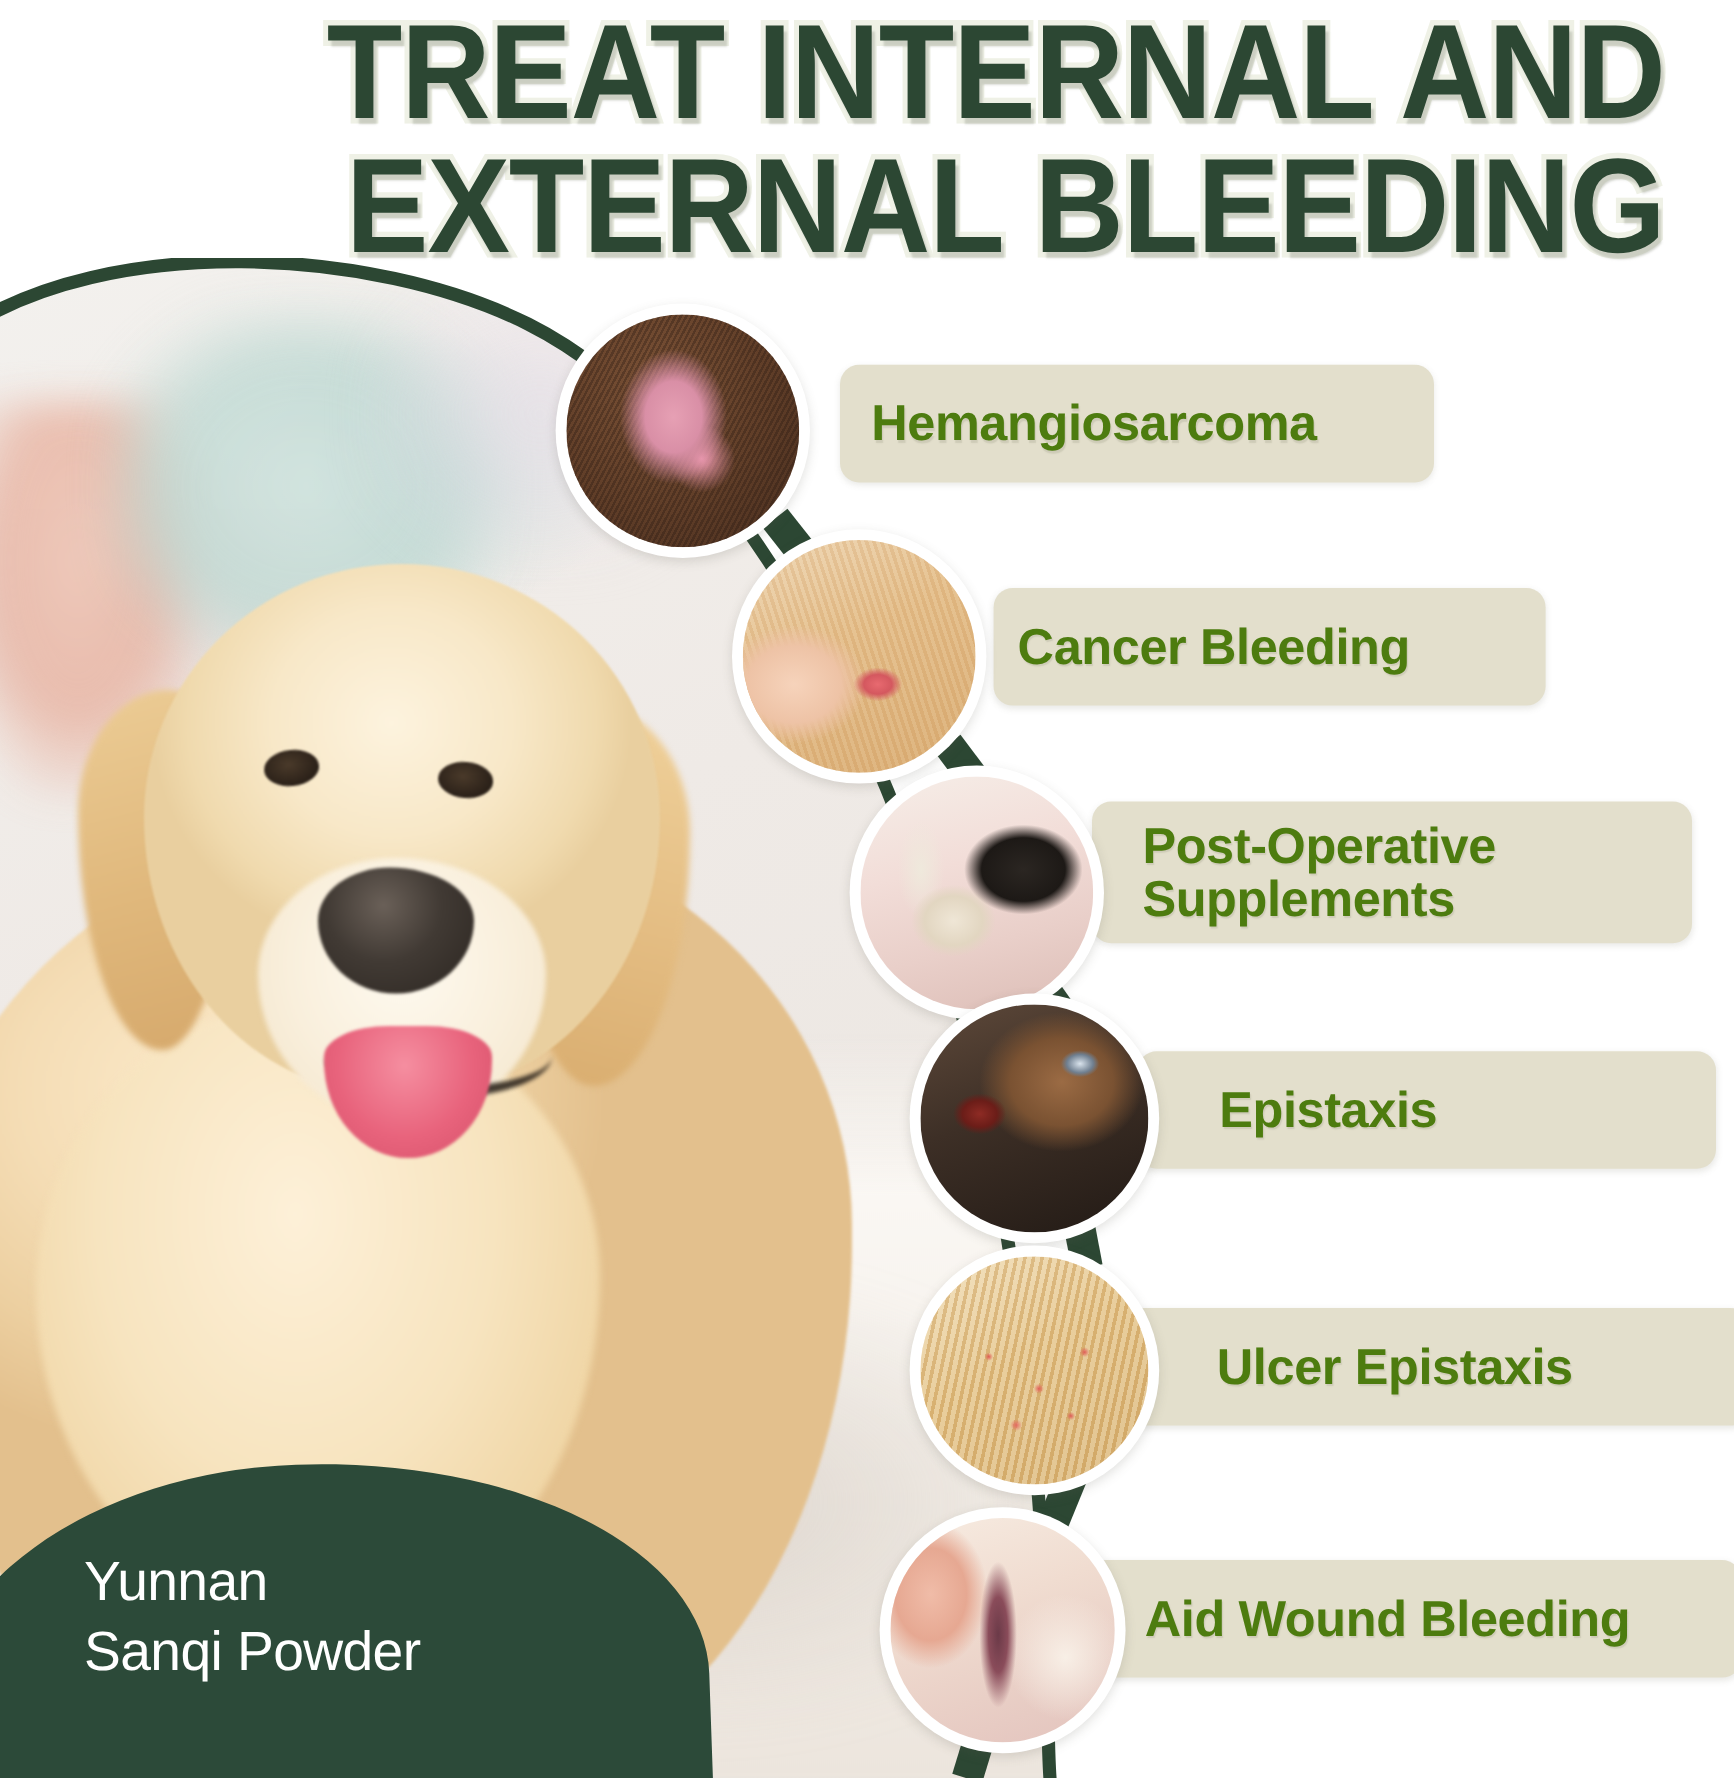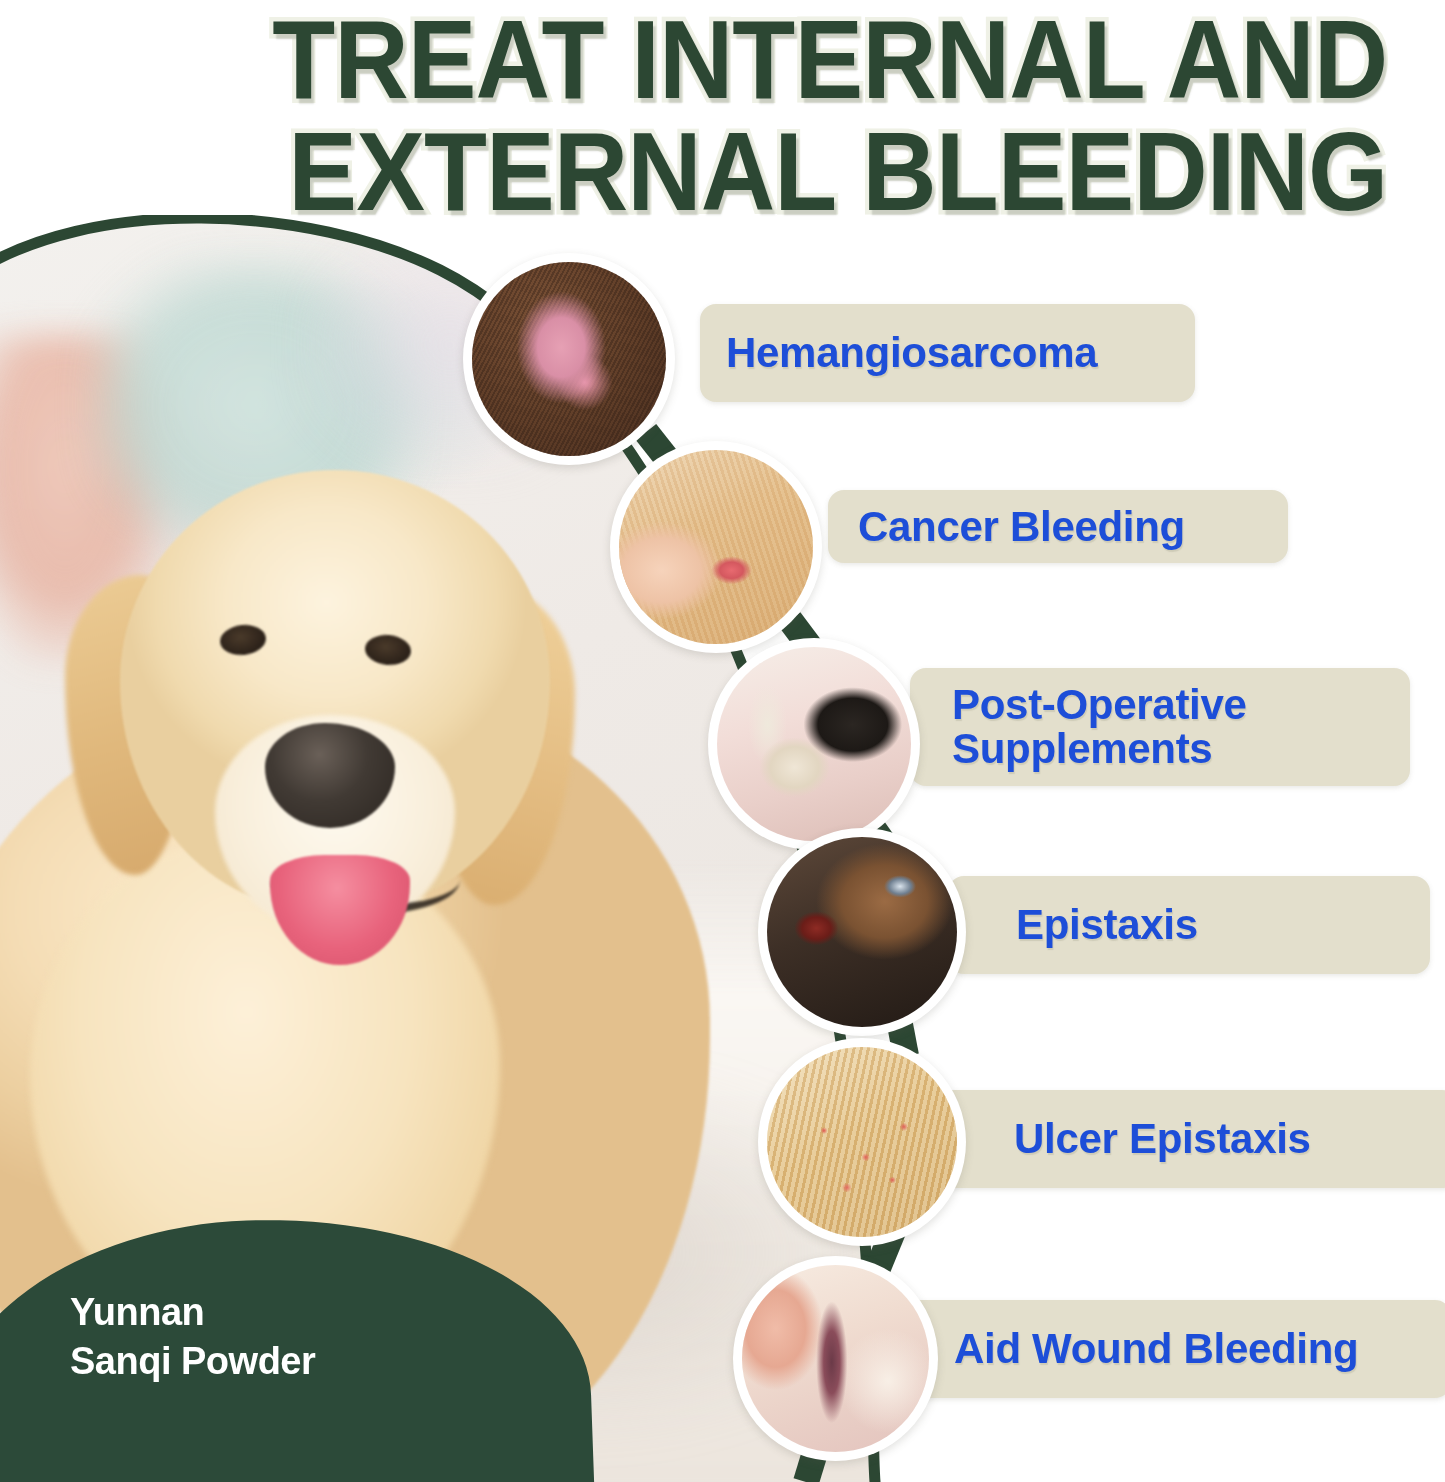--- a/index.html
+++ b/index.html
@@ -192,22 +192,22 @@
     background:#2c4a39;
     border-radius:48% 52% 0 0 / 70% 62% 0 0;
     z-index:30;
     transform:rotate(-2deg);
   }
   .brand-text {
     position:absolute;
     left:70px; top:1288px;
     z-index:31;
     color:#ffffff;
-    font-weight:bold;
-    font-size:38px;
+    font-weight:normal;
+    font-size:46px;
     line-height:1.28;
     letter-spacing:-0.5px;
   }
   .brand-text span { display:block; }
 
   
   .spine { position:absolute; inset:0; z-index:14; pointer-events:none; }
 
   
   .thumb {
@@ -282,32 +282,32 @@
   .pill {
     position:absolute;
     background:#e3dfcc;
     border-radius:16px;
     z-index:16;
     display:flex;
     align-items:center;
     box-shadow:0 2px 5px rgba(120,118,100,0.16);
   }
   .pill-text {
-    color:#1d4ed8;
+    color:#4d7c0f;
     font-weight:bold;
     font-size:42px;
     line-height:1.04;
     letter-spacing:-0.3px;
     white-space:pre-line;
     text-shadow:1px 2px 1px rgba(160,158,136,0.30);
   }
 
   
   #pill-0 { left:700px;  top:304px;  width:495px; height:98px;  padding-left:26px; }
-  #pill-1 { left:828px;  top:490px;  width:460px; height:73px;  padding-left:30px; }
+  #pill-1 { left:828px;  top:490px;  width:460px; height:98px;  padding-left:20px; }
   #pill-2 { left:910px;  top:668px;  width:500px; height:118px; padding-left:42px; }
   #pill-3 { left:948px;  top:876px;  width:482px; height:98px;  padding-left:68px; }
   #pill-4 { left:938px;  top:1090px; width:520px; height:98px;  padding-left:76px; }
   #pill-5 { left:906px;  top:1300px; width:545px; height:98px;  padding-left:48px; }
 
   
   #thumb-0 { left:463px; top:253px;  width:212px; height:212px; }
   #thumb-1 { left:610px; top:441px;  width:212px; height:212px; }
   #thumb-2 { left:708px; top:638px;  width:212px; height:212px; }
   #thumb-3 { left:758px; top:828px;  width:208px; height:208px; }

